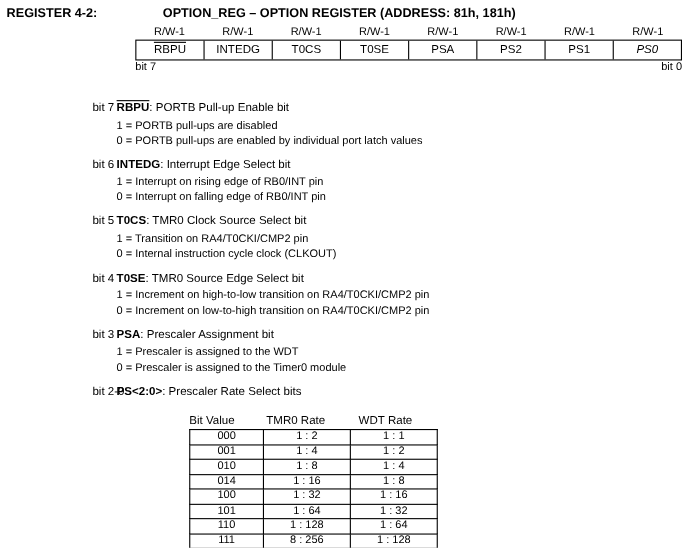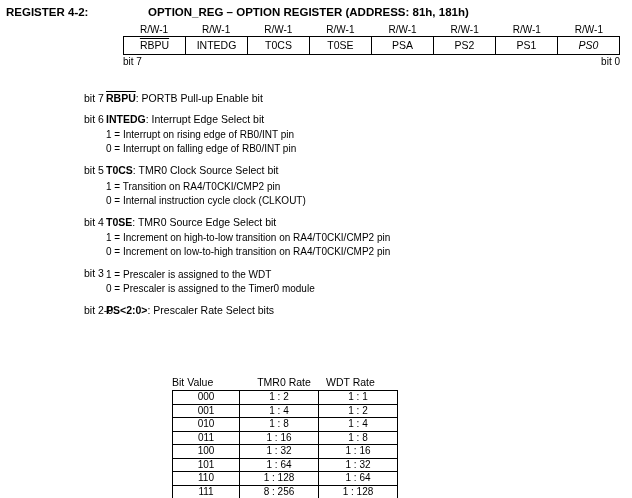--- a/index.html
+++ b/index.html
@@ -137,21 +137,21 @@
     left: 172px;
     top: 376px;
   }
   .ps-headrow {
     display: flex;
     font-family: "Liberation Sans", sans-serif;
     font-size: 10.5px;
     padding-bottom: 2px;
   }
   .ps-headrow .h1 { width: 70px; text-align: left; }
-  .ps-headrow .h2 { width: 84px; text-align: center; }
+  .ps-headrow .h2 { width: 84px; text-align: left; }
   .ps-headrow .h3 { width: 80px; text-align: left; }
 
   .ps-grid {
     border: 1px solid #000;
     border-collapse: collapse;
   }
   .ps-grid td {
     border: 1px solid #000;
     font-family: Liberation Sans, sans-serif;
     font-size: 10px;
@@ -196,20 +196,24 @@
       <span>bit 7</span>
       <span>bit 0</span>
     </div>
   </div>
 
   <div class="desc" id="desc-container">
       <div class="bitblock">
         <div class="bitlabel">bit 7</div>
         <div class="bitbody">
           <div class="bittitle"><b><span class="ov">RBPU</span></b><span>: PORTB Pull-up Enable bit</span></div>
+          <div class="bitlines">
+            <div class="bitline">1 = PORTB pull-ups are disabled</div>
+            <div class="bitline">0 = PORTB pull-ups are enabled by individual port latch values</div>
+          </div>
         </div>
       </div>
       <div class="bitblock">
         <div class="bitlabel">bit 6</div>
         <div class="bitbody">
           <div class="bittitle"><b>INTEDG</b><span>: Interrupt Edge Select bit</span></div>
           <div class="bitlines">
             <div class="bitline">1 = Interrupt on rising edge of RB0/INT pin</div>
             <div class="bitline">0 = Interrupt on falling edge of RB0/INT pin</div>
           </div>
@@ -231,20 +235,21 @@
           <div class="bittitle"><b>T0SE</b><span>: TMR0 Source Edge Select bit</span></div>
           <div class="bitlines">
             <div class="bitline">1 = Increment on high-to-low transition on RA4/T0CKI/CMP2 pin</div>
             <div class="bitline">0 = Increment on low-to-high transition on RA4/T0CKI/CMP2 pin</div>
           </div>
         </div>
       </div>
       <div class="bitblock">
         <div class="bitlabel">bit 3</div>
         <div class="bitbody">
+          <div class="bittitle"><b>PSA</b><span>: Prescaler Assignment bit</span></div>
           <div class="bitlines">
             <div class="bitline">1 = Prescaler is assigned to the WDT</div>
             <div class="bitline">0 = Prescaler is assigned to the Timer0 module</div>
           </div>
         </div>
       </div>
       <div class="bitblock">
         <div class="bitlabel">bit 2-0</div>
         <div class="bitbody">
           <div class="bittitle"><b>PS&lt;2:0&gt;</b><span>: Prescaler Rate Select bits</span></div>
@@ -269,21 +274,21 @@
             <td class="c1">001</td>
             <td class="c2">1 : 4</td>
             <td class="c3">1 : 2</td>
           </tr>
           <tr>
             <td class="c1">010</td>
             <td class="c2">1 : 8</td>
             <td class="c3">1 : 4</td>
           </tr>
           <tr>
-            <td class="c1">011</td>
+            <td class="c1">014</td>
             <td class="c2">1 : 16</td>
             <td class="c3">1 : 8</td>
           </tr>
           <tr>
             <td class="c1">100</td>
             <td class="c2">1 : 32</td>
             <td class="c3">1 : 16</td>
           </tr>
           <tr>
             <td class="c1">101</td>

